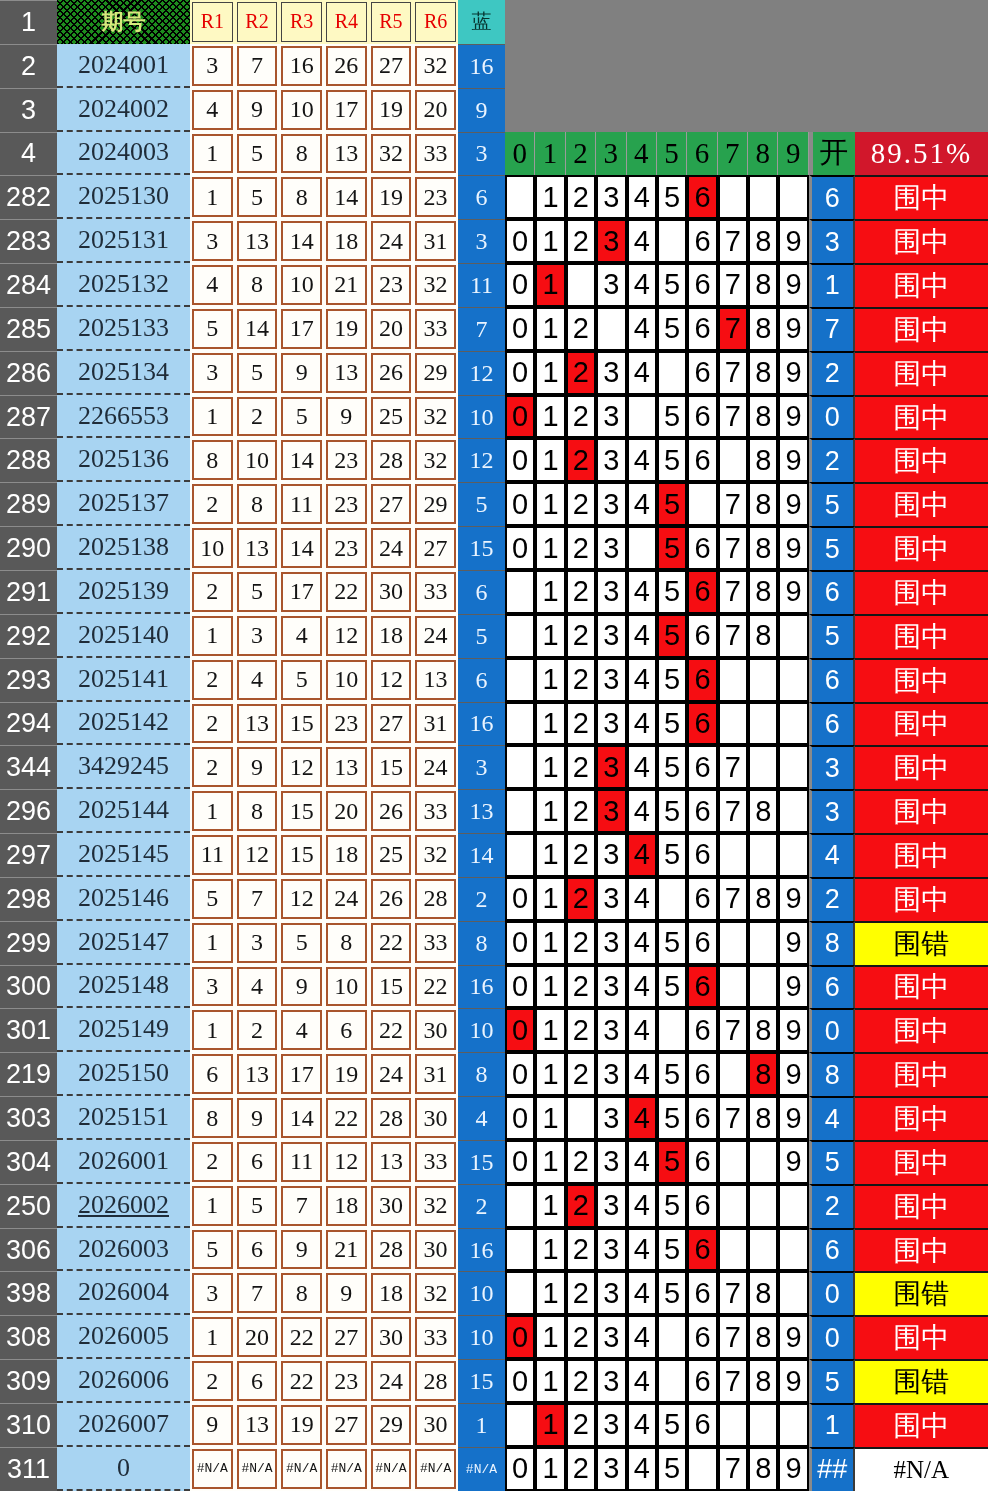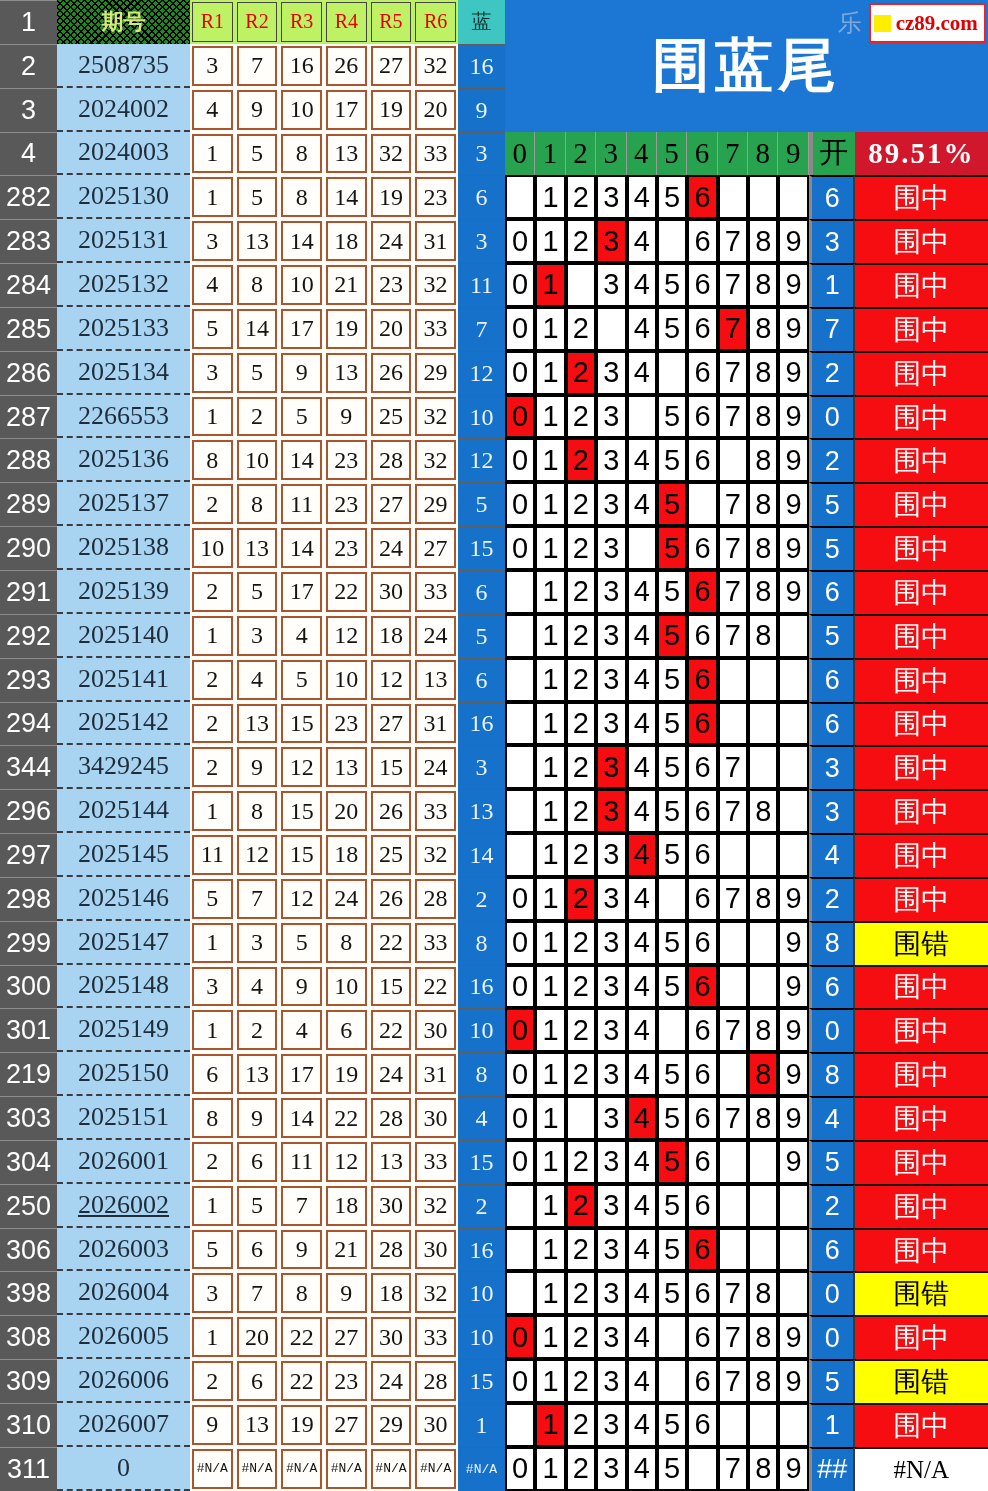--- a/index.html
+++ b/index.html
@@ -14,21 +14,21 @@
   }
   .c{box-sizing:border-box;display:flex;align-items:center;justify-content:center;overflow:hidden;white-space:nowrap;}
   
   .rn{background:var(--row_gray);color:#fff;font:27px "Liberation Sans",sans-serif;border-top:1px solid #8c8c8c;}
   
   .phead{
     background-image:repeating-linear-gradient(45deg,#000 0 1.5px,transparent 1.5px 5px),
                      repeating-linear-gradient(-45deg,#000 0 1.5px,transparent 1.5px 5px);
     background-color:#1d8c1d;
     color:var(--header_green_text);font:bold 22px "Liberation Serif",serif;}
-  .rhead{background:#bef264;color:#e60000;font:20px "Liberation Serif",serif;outline:1px solid #444;outline-offset:-3px;}
+  .rhead{background:#fef9c3;color:#e60000;font:20px "Liberation Serif",serif;outline:1px solid #444;outline-offset:-3px;}
   .bhead{background:var(--teal);color:#06332e;font:20px "Liberation Serif",serif;}
   
   .period{background:var(--light_blue);color:#1f2c39;font:26px "Liberation Serif",serif;border-bottom:2px dashed #3c3c3c;}
   .rcell{background:#fffefa;color:#141414;font:24px "Liberation Serif",serif;outline:2px solid var(--brown_border);outline-offset:-4px;}
   .bluecell{background:var(--cell_blue);color:#eaf4ff;font:24px "Liberation Serif",serif;border-top:1px solid #5e5e5e;}
   
   .gcell{background:#fff;color:#000;font:29px "Liberation Sans",sans-serif;border:2px solid #000;}
   .gcell.hit{background:var(--red);}
   .tail{background:var(--cell_blue);color:#fff;font:27px "Liberation Sans",sans-serif;
         border-top:2px solid #000;border-left:3px solid #8a8a8a;border-right:2px solid #3a3a3a;}
@@ -57,30 +57,22 @@
 <div id="sheet">
     <div class="c rn" style="grid-area: 1 / 1 / span 1 / span 1;">1</div>
     <div class="c phead" style="grid-area: 1 / 2 / span 1 / span 1;">期号</div>
     <div class="c rhead" style="grid-area: 1 / 3 / span 1 / span 1;">R1</div>
     <div class="c rhead" style="grid-area: 1 / 4 / span 1 / span 1;">R2</div>
     <div class="c rhead" style="grid-area: 1 / 5 / span 1 / span 1;">R3</div>
     <div class="c rhead" style="grid-area: 1 / 6 / span 1 / span 1;">R4</div>
     <div class="c rhead" style="grid-area: 1 / 7 / span 1 / span 1;">R5</div>
     <div class="c rhead" style="grid-area: 1 / 8 / span 1 / span 1;">R6</div>
     <div class="c bhead" style="grid-area: 1 / 9 / span 1 / span 1;">蓝</div>
-    <div class="c banner" style="grid-area: 1 / 10 / span 3 / span 12;">
-      <div class="banner-title">围蓝尾</div>
-      <div class="logo-prefix">乐</div>
-      <div class="logo">
-        <span class="logo-square"></span>
-        <span class="logo-text">cz89.com</span>
-      </div>
-    </div>
     <div class="c rn" style="grid-area: 2 / 1 / span 1 / span 1;">2</div>
-    <div class="c period" style="grid-area: 2 / 2 / span 1 / span 1;">2508735</div>
+    <div class="c period" style="grid-area: 2 / 2 / span 1 / span 1;">2024001</div>
     <div class="c rcell" style="grid-area: 2 / 3 / span 1 / span 1;">3</div>
     <div class="c rcell" style="grid-area: 2 / 4 / span 1 / span 1;">7</div>
     <div class="c rcell" style="grid-area: 2 / 5 / span 1 / span 1;">16</div>
     <div class="c rcell" style="grid-area: 2 / 6 / span 1 / span 1;">26</div>
     <div class="c rcell" style="grid-area: 2 / 7 / span 1 / span 1;">27</div>
     <div class="c rcell" style="grid-area: 2 / 8 / span 1 / span 1;">32</div>
     <div class="c bluecell" style="grid-area: 2 / 9 / span 1 / span 1;">16</div>
     <div class="c rn" style="grid-area: 3 / 1 / span 1 / span 1;">3</div>
     <div class="c period" style="grid-area: 3 / 2 / span 1 / span 1;">2024002</div>
     <div class="c rcell" style="grid-area: 3 / 3 / span 1 / span 1;">4</div>
@@ -103,21 +95,21 @@
     <div class="c gd" style="grid-area: 4 / 11 / span 1 / span 1;">1</div>
     <div class="c gd" style="grid-area: 4 / 12 / span 1 / span 1;">2</div>
     <div class="c gd" style="grid-area: 4 / 13 / span 1 / span 1;">3</div>
     <div class="c gd" style="grid-area: 4 / 14 / span 1 / span 1;">4</div>
     <div class="c gd" style="grid-area: 4 / 15 / span 1 / span 1;">5</div>
     <div class="c gd" style="grid-area: 4 / 16 / span 1 / span 1;">6</div>
     <div class="c gd" style="grid-area: 4 / 17 / span 1 / span 1;">7</div>
     <div class="c gd" style="grid-area: 4 / 18 / span 1 / span 1;">8</div>
     <div class="c gd" style="grid-area: 4 / 19 / span 1 / span 1;">9</div>
     <div class="c gd open" style="grid-area: 4 / 20 / span 1 / span 1;">开</div>
-    <div class="c pct" style="grid-area: 4 / 21 / span 1 / span 1; font-weight: bold;">89.51%</div>
+    <div class="c pct" style="grid-area: 4 / 21 / span 1 / span 1;">89.51%</div>
     <div class="c rn" style="grid-area: 5 / 1 / span 1 / span 1;">282</div>
     <div class="c period" style="grid-area: 5 / 2 / span 1 / span 1;">2025130</div>
     <div class="c rcell" style="grid-area: 5 / 3 / span 1 / span 1;">1</div>
     <div class="c rcell" style="grid-area: 5 / 4 / span 1 / span 1;">5</div>
     <div class="c rcell" style="grid-area: 5 / 5 / span 1 / span 1;">8</div>
     <div class="c rcell" style="grid-area: 5 / 6 / span 1 / span 1;">14</div>
     <div class="c rcell" style="grid-area: 5 / 7 / span 1 / span 1;">19</div>
     <div class="c rcell" style="grid-area: 5 / 8 / span 1 / span 1;">23</div>
     <div class="c bluecell" style="grid-area: 5 / 9 / span 1 / span 1;">6</div>
     <div class="c gcell blank" style="grid-area: 5 / 10 / span 1 / span 1;"></div>

